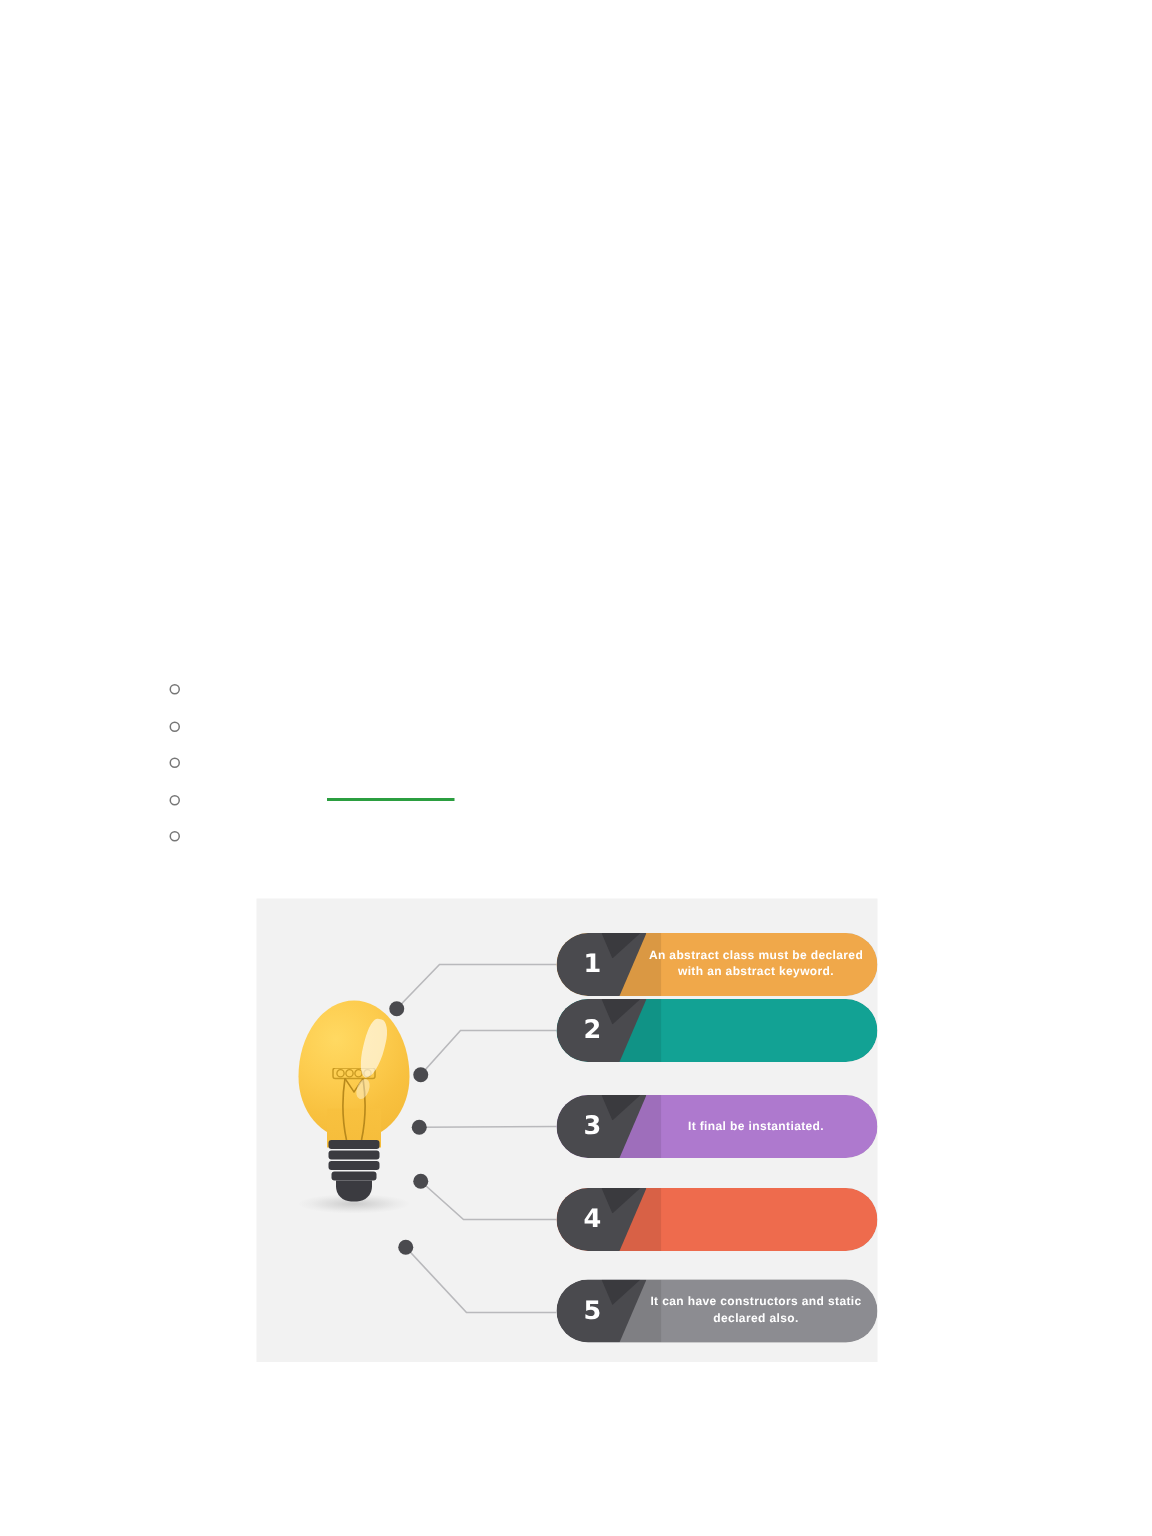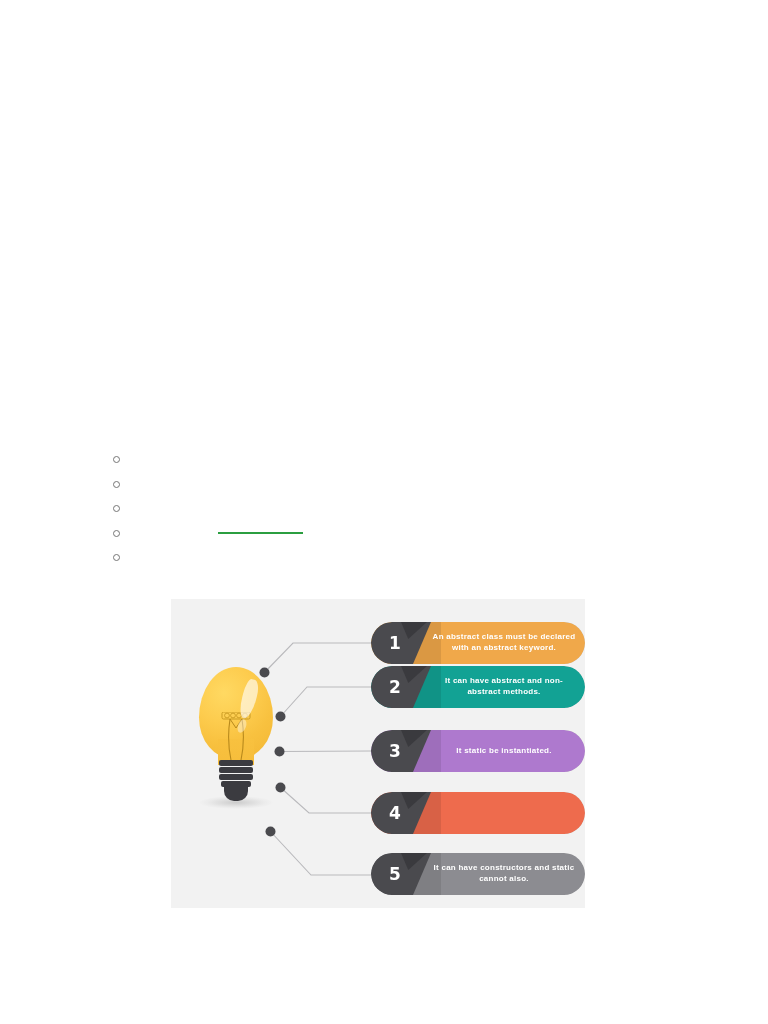--- a/index.html
+++ b/index.html
@@ -349,43 +349,42 @@
       <div class="card-num">1</div>
       <div class="card-text">An abstract class must be declared with an abstract keyword.</div>
     </div>
 
     <div class="card" style="top:67px">
       <div class="card-body" style="background:#12a294"></div>
       <div class="card-shade"></div>
       <div class="card-badge"></div>
       <div class="card-notch"></div>
       <div class="card-num">2</div>
-      <div class="card-text">It can have abstract and non-abstract methods.</div>
     </div>
 
     <div class="card" style="top:131px">
       <div class="card-body" style="background:#ae79ce"></div>
       <div class="card-shade"></div>
       <div class="card-badge"></div>
       <div class="card-notch"></div>
       <div class="card-num">3</div>
-      <div class="card-text">It static be instantiated.</div>
+      <div class="card-text">It final be instantiated.</div>
     </div>
 
     <div class="card" style="top:193px">
       <div class="card-body" style="background:#ee6b4d"></div>
       <div class="card-shade"></div>
       <div class="card-badge"></div>
       <div class="card-notch"></div>
       <div class="card-num">4</div>
     </div>
 
     <div class="card" style="top:254px">
       <div class="card-body" style="background:#8c8c91"></div>
       <div class="card-shade"></div>
       <div class="card-badge"></div>
       <div class="card-notch"></div>
       <div class="card-num">5</div>
-      <div class="card-text">It can have constructors and static cannot also.</div>
+      <div class="card-text">It can have constructors and static declared also.</div>
     </div>
 
   </div>
 </div>
 
 </body></html>

